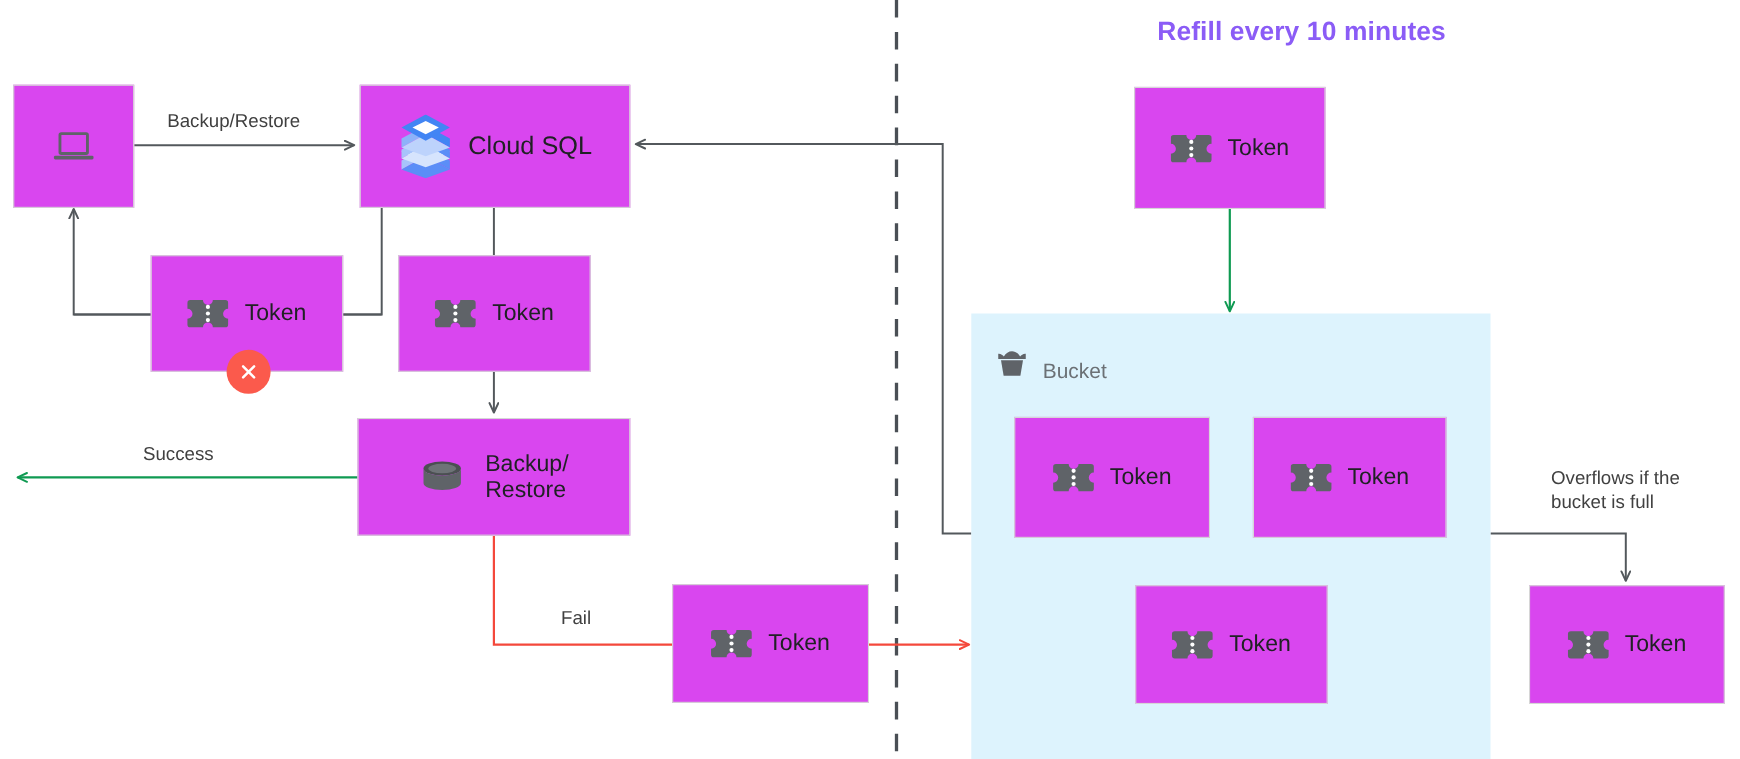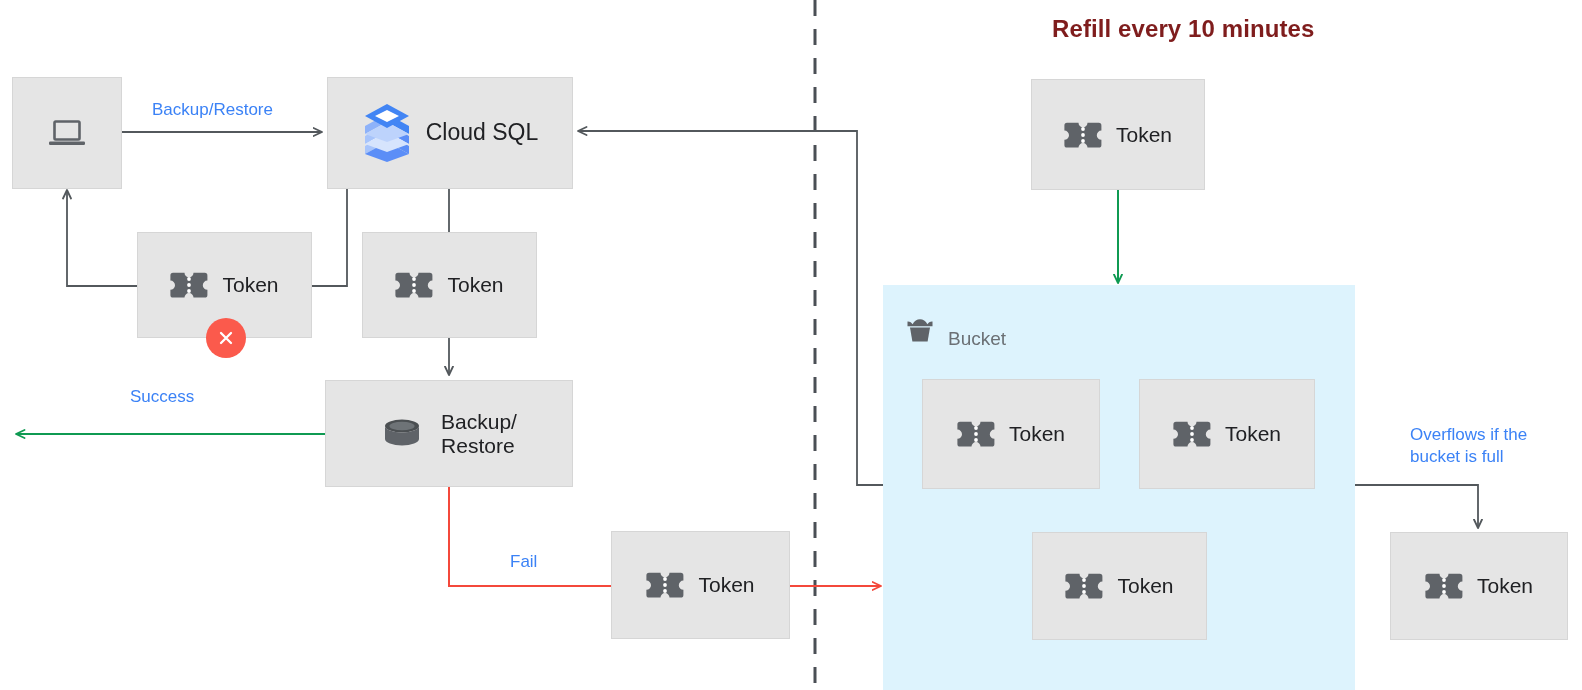--- a/index.html
+++ b/index.html
@@ -1,28 +1,28 @@
 <!DOCTYPE html>
 <html><head>
 <meta charset="utf-8">
 <style>
   html,body{margin:0;padding:0;background:#ffffff;}
   body{font-family:"Liberation Sans","DejaVu Sans",sans-serif;}
   #stage{position:relative;width:1582px;height:690px;overflow:hidden;background:#fff;}
   #svglayer{position:absolute;left:0;top:0;width:1582px;height:690px;pointer-events:none;}
 
-  .node{position:absolute;box-sizing:border-box;border:1px solid #d6d6d6;background:#e5e5e5;
+  .node{position:absolute;box-sizing:border-box;border:1px solid #d6d6d6;background:#d946ef;
         display:flex;align-items:center;justify-content:center;}
   .node-inner{display:flex;align-items:center;gap:14px;}
   .node-label{font-size:21px;color:#202124;line-height:1.12;white-space:pre-line;}
   .node-label.sql{font-size:23px;}
 
-  .edge-label{position:absolute;font-size:17px;color:#3b82f6;line-height:1.28;white-space:pre-line;}
-
-  .title{position:absolute;font-size:24px;font-weight:bold;color:#7f1d1d;letter-spacing:.1px;}
+  .edge-label{position:absolute;font-size:17px;color:#404040;line-height:1.28;white-space:pre-line;}
+
+  .title{position:absolute;font-size:24px;font-weight:bold;color:#8b5cf6;letter-spacing:.1px;}
 
   .bucket{position:absolute;background:#ddf3fd;}
   .bucket-head{position:absolute;display:flex;align-items:center;gap:11px;}
   .bucket-head .txt{font-size:19px;color:#6b7075;margin-top:16px;}
 
   
   .icn{display:inline-block;flex:none;line-height:0;}
   .badge-x{position:absolute;width:40px;height:40px;border-radius:50%;background:#fb5a4c;
            display:flex;align-items:center;justify-content:center;}
   .badge-x svg{display:block;}
@@ -249,18 +249,18 @@
           <circle cx="19" cy="9" r="1.9" fill="#ffffff"></circle>
           <circle cx="19" cy="15" r="1.9" fill="#ffffff"></circle>
           <circle cx="19" cy="21" r="1.9" fill="#ffffff"></circle>
         </svg>
       </span>
       <span class="node-label">Token</span>
     </div>
   </div>
 
   <div class="edge-label" style="left:152px;top:99px;">Backup/Restore</div>
-  <div class="edge-label" style="left:130px;top:386px;">Success</div>
+  <div class="edge-label" style="left:130px;top:402px;">Success</div>
   <div class="edge-label" style="left:510px;top:551px;">Fail</div>
   <div class="edge-label" style="left:1410px;top:424px;width:160px;">Overflows if the
 bucket is full</div>
 
 </div>
 
 </body></html>

